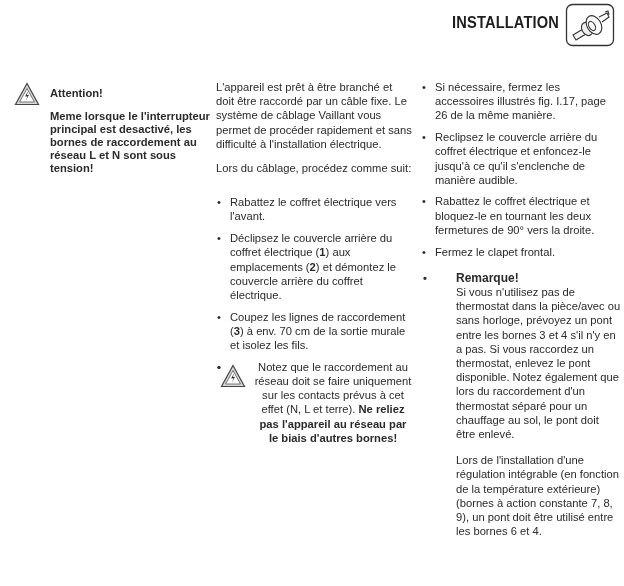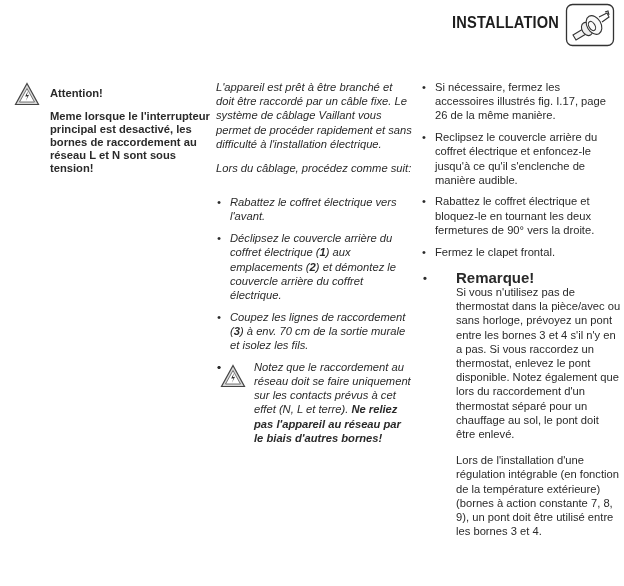--- a/index.html
+++ b/index.html
@@ -12,46 +12,46 @@
     position: absolute; left: 452px; top: 16px;
     font-family: "Liberation Sans", sans-serif; font-weight: bold;
     font-size: 17px; letter-spacing: 0.2px; color: #1e1e1e;
     transform: scaleX(0.86); transform-origin: left center;
   }
   .header-icon {
     position: absolute; left: 565px; top: 3px; width: 50px; height: 44px;
   }
   .col { position: absolute; }
   .col-left { left: 12px; top: 82px; width: 195px; }
-  .col-mid { left: 216px; top: 80px; width: 196px; font-style: italic; }
+  .col-mid { left: 216px; top: 80px; width: 196px; }
   .col-right { left: 421px; top: 80px; width: 200px; }
 
   .warn-icon { position: absolute; width: 26px; height: 24px; }
   .attention-title { position: absolute; left: 38px; top: 4px; font-weight: bold; }
   .attention-body {
     position: absolute; left: 38px; top: 28px; width: 162px;
     font-weight: bold; line-height: 13px;
   }
   p { margin: 0; }
   .para { margin-bottom: 10px; }
   ul.bullets { list-style: none; margin: 0; padding: 0; }
   ul.bullets li {
     position: relative; padding-left: 14px; margin-bottom: 7.5px;
   }
   ul.bullets li .dot {
     position: absolute; left: 1px; top: 0;
   }
   .notice {
-    position: relative; margin-top: 6px; padding-left: 38px;
+    position: relative; margin-top: 6px; padding-left: 38px; text-align: center;
   }
   .notice .warn-icon { left: 4px; top: 4px; }
   .b { font-weight: bold; }
   .remark { position: relative; padding-left: 35px; margin-top: 12px; }
   .remark .dot { position: absolute; left: 2px; top: 0; font-weight: bold; }
-  .remark-title { font-weight: bold; font-size: 15px; }
+  .remark-title { font-weight: bold; font-size: 12px; }
   .remark-body2 { margin-top: 12px; }
 </style>
 </head>
 <body>
 
 <div class="header-title">INSTALLATION</div>
 <div class="header-icon">
   <svg width="50" height="44" viewBox="0 0 50 44">
     <rect x="1.5" y="1.5" width="47" height="41" rx="6" ry="6" fill="#fff" stroke="#333" stroke-width="1.3"></rect>
     <g fill="none" stroke="#333" stroke-width="1.1">
@@ -128,15 +128,15 @@
     </li>
     <li>
       <span class="dot">•</span>
       <span>Fermez le clapet frontal.</span>
     </li>
   </ul>
   <div class="remark">
     <span class="dot">•</span>
     <div class="remark-title">Remarque!</div>
     <p>Si vous n'utilisez pas de thermostat dans la pièce/avec ou sans horloge, prévoyez un pont entre les bornes 3 et 4 s'il n'y en a pas. Si vous raccordez un thermostat, enlevez le pont disponible. Notez également que lors du raccordement d'un thermostat séparé pour un chauffage au sol, le pont doit être enlevé.</p>
-    <p class="remark-body2">Lors de l'installation d'une régulation intégrable (en fonction de la température extérieure) (bornes à action constante 7, 8, 9), un pont doit être utilisé entre les bornes 3 et 4.</p>
+    <p class="remark-body2">Lors de l'installation d'une régulation intégrable (en fonction de la température extérieure) (bornes à action constante 7, 8, 9), un pont doit être utilisé entre les bornes 6 et 4.</p>
   </div>
 </div>
 
 </body></html>

